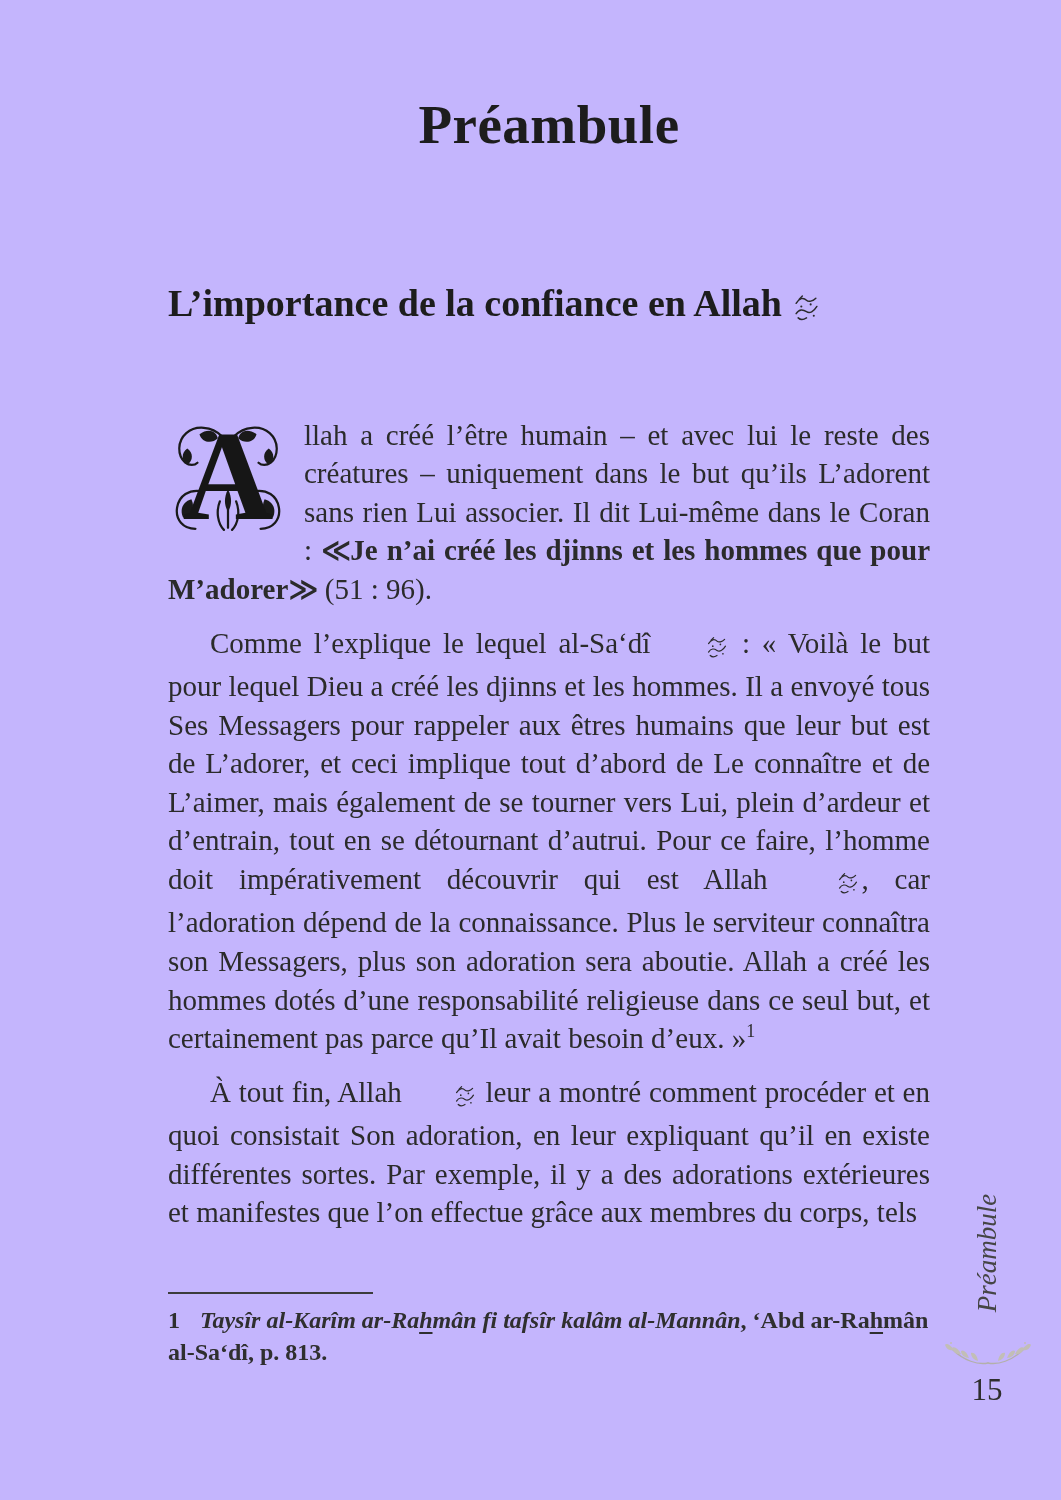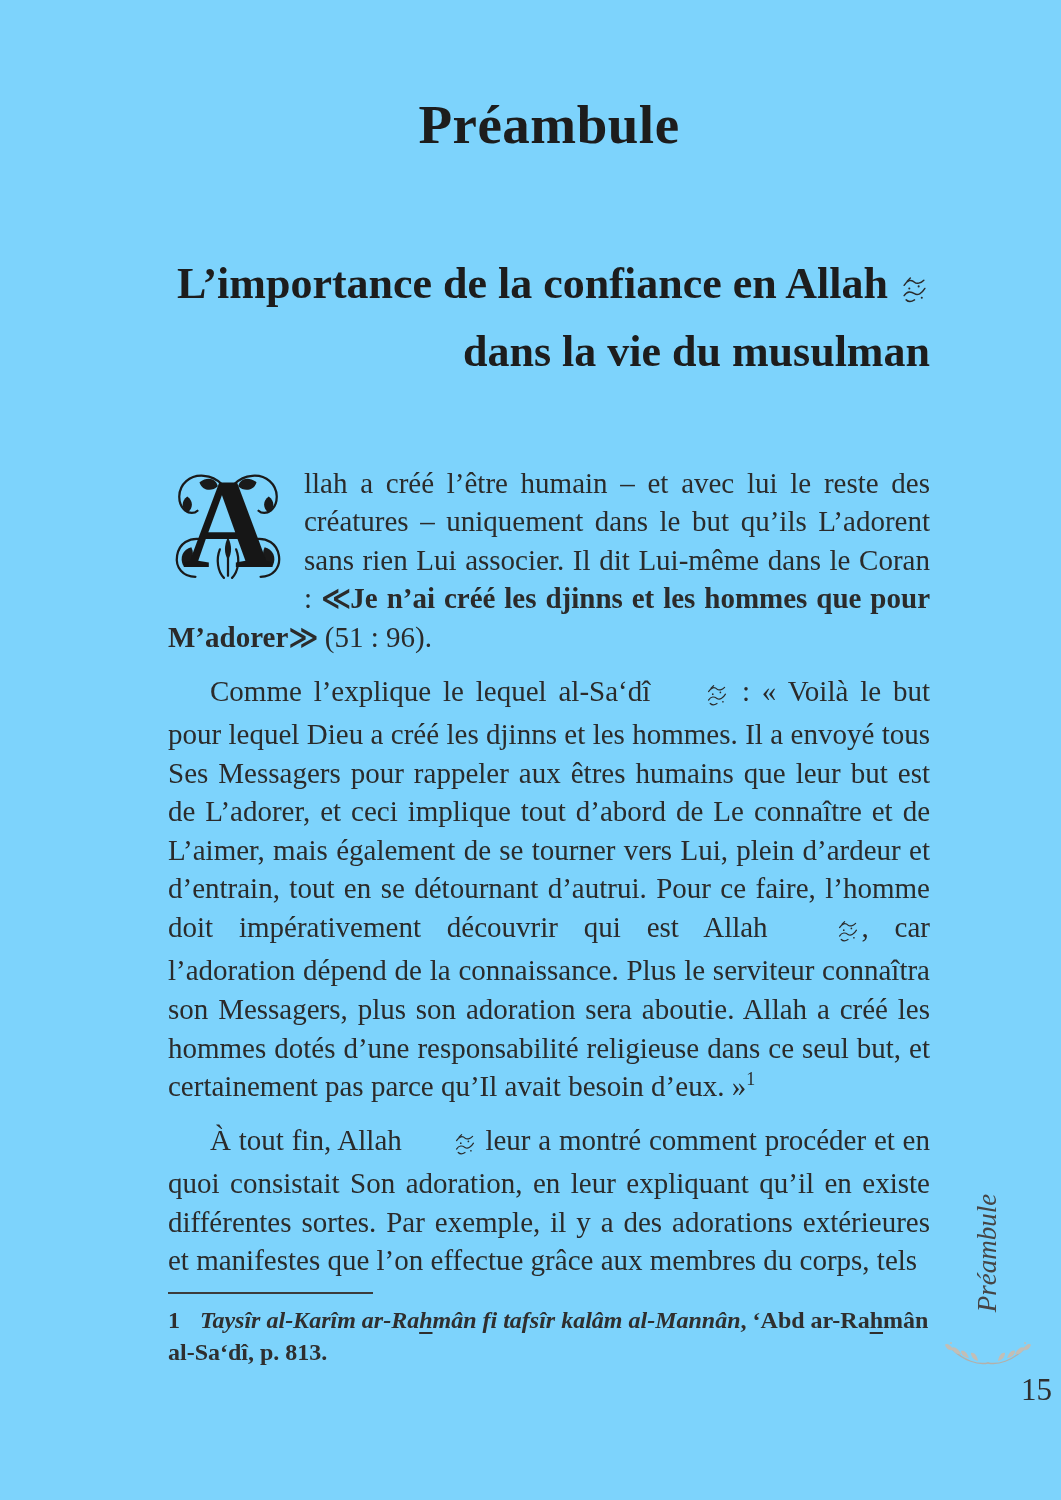--- a/index.html
+++ b/index.html
@@ -1,27 +1,27 @@
 <!DOCTYPE html>
 <html><head>
 <meta charset="utf-8">
 <style>
   html,body{margin:0;padding:0;background:#ffffff;}
   .page{
     position:relative;width:1061px;height:1500px;overflow:hidden;
-    background:#7dd3fc;color:#2b2b2b;
+    background:#c4b5fd;color:#2b2b2b;
     font-family:"Liberation Serif", serif;
   }
   .content{position:absolute;left:168px;top:0;width:762px;}
   .chapter-title{
     margin:92px 0 0 0;text-align:center;font-size:55px;font-weight:700;
     letter-spacing:.5px;color:#1d1d1d;line-height:1.2;
   }
   .section-subtitle{
-    margin:94px 0 0 0;text-align:right;font-size:44px;font-weight:700;
+    margin:118px 0 0 0;text-align:left;font-size:38px;font-weight:700;
     color:#1d1d1d;line-height:1.44;
   }
   .bodytext{margin-top:80px;font-size:29px;line-height:1.33;text-align:justify;color:#2b2b2b;}
   .bodytext p{margin:0 0 15px 0;}
   .bodytext p.indent{text-indent:42px;}
   .dropcap{float:left;position:relative;width:120px;height:114px;margin:8px 16px 0 0;}
   .dropcap svg{position:absolute;left:0;top:0;width:100%;height:100%;}
   .dropcap .letter{
     position:absolute;left:50%;top:47%;transform:translate(-50%,-50%);
     font-size:126px;line-height:1;font-weight:700;color:#161616;
@@ -39,21 +39,21 @@
   .fn-rule{width:205px;border:0;border-top:2px solid #3c3c3c;margin:0 0 10px 0;}
   .fnnum{margin-right:20px;font-style:normal;}
   .side-label{
     position:absolute;left:922px;top:1238px;width:130px;height:30px;
     transform:rotate(-90deg);text-align:center;font-style:italic;
     font-size:27px;color:#454545;white-space:nowrap;
   }
   .flourish{position:absolute;left:944px;top:1340px;width:88px;height:30px;}
   .page-number{
     position:absolute;left:922px;top:1372px;width:130px;
-    text-align:right;font-size:31px;color:#2e2e2e;
+    text-align:center;font-size:31px;color:#2e2e2e;
   }
 </style>
 </head>
 <body>
 
 <div class="page">
 
   <div class="content">
 
     <h1 class="chapter-title">Préambule</h1>
@@ -64,21 +64,21 @@
               <path d="M3 9 C6 4 10 3 13 6 C15 8 19 7 22 4"></path>
               <path d="M6 5 l3 -3"></path>
               <path d="M3 19 C6 14 10 15 13 17 C16 19 20 17 23 12"></path>
               <path d="M5 23 c2 2 5 2 8 0"></path>
             </g>
             <g fill="#2a2a2a">
               <circle cx="17" cy="10" r="1"></circle>
               <circle cx="8" cy="12" r="1"></circle>
               <circle cx="20" cy="21" r="1"></circle>
             </g>
-          </svg></span><br><span>dans la vie du musulman</span></h2>
+          </svg></span><br></h2>
 
     <div class="bodytext" id="bodytext">
         <p><span class="dropcap">
             <svg viewBox="0 0 112 112" aria-hidden="true">
               <g fill="none" stroke="#1a1a1a" stroke-width="2.2" stroke-linecap="round">
                 <path d="M50 12 C40 2 24 1 15 9 C6 17 6 31 14 38 C18 41 23 41 26 38"></path>
                 <path d="M62 12 C72 2 88 1 97 9 C106 17 106 31 98 38 C94 41 89 41 86 38"></path>
                 <path d="M30 66 C18 64 8 70 6 82 C4 94 12 103 24 103"></path>
                 <path d="M82 66 C94 64 104 70 106 82 C108 94 100 103 88 103"></path>
                 <path d="M56 68 C56 80 56 92 56 102"></path>

